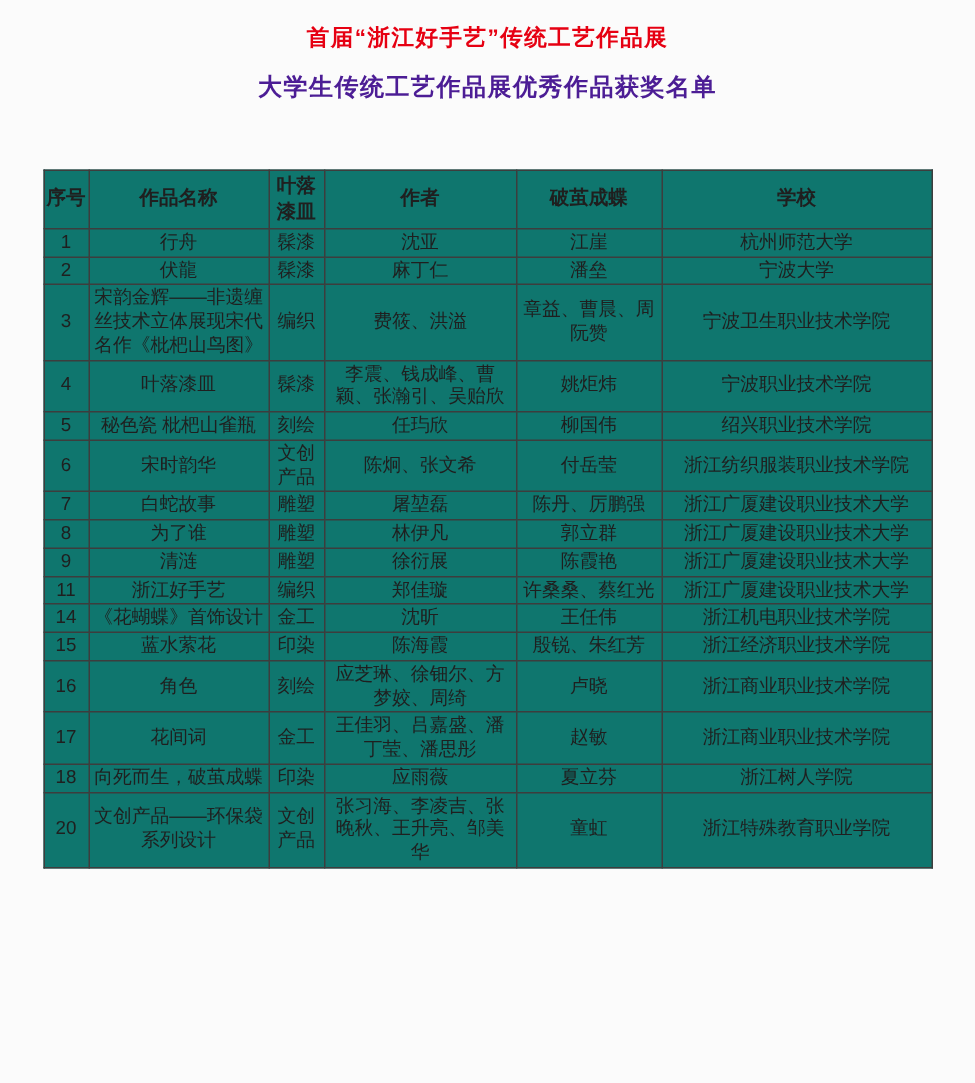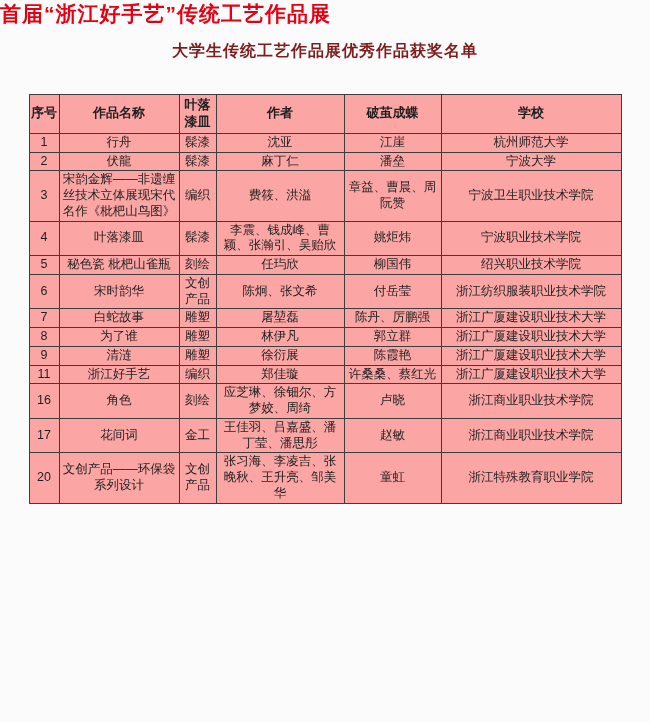--- a/index.html
+++ b/index.html
@@ -6,37 +6,39 @@
     margin: 0;
     padding: 0;
     width: 650px;
     height: 722px;
     background: #fbfbfb;
     overflow: hidden;
     font-family: "Liberation Sans", sans-serif;
     color: #1f1f1f;
   }
   .page-title {
-    font-size: 21px;
+    margin-top: 16px;
+    text-align: center;
+    font-size: 15px;
     font-weight: bold;
     letter-spacing: 1px;
   }
   .page-subtitle {
     margin-top: 13px;
     text-align: center;
     font-size: 16px;
     font-weight: bold;
     letter-spacing: 1px;
   }
   table.awards {
     border-collapse: collapse;
     table-layout: fixed;
     width: 592px;
-    margin: 32px auto 0 auto;
-    background: #fca5a5;
+    margin: 44px auto 0 auto;
+    background: #0f766e;
   }
   th, td {
     border: 1px solid #3d3d3d;
     text-align: center;
     vertical-align: middle;
     word-break: break-all;
     padding: 1px 2px;
   }
   th {
     font-size: 13px;
@@ -53,21 +55,21 @@
   col.c2 { width: 37px; }
   col.c3 { width: 128px; }
   col.c4 { width: 97px; }
   col.c5 { width: 180px; }
 </style>
 </head>
 <body>
 
 <div class="page-title" style="color: rgb(230, 0, 18);">首届“浙江好手艺”传统工艺作品展</div>
 
-<div class="page-subtitle" style="color: #7f1d1d;">大学生传统工艺作品展优秀作品获奖名单</div>
+<div class="page-subtitle" style="color: #4c1d95;">大学生传统工艺作品展优秀作品获奖名单</div>
 
 <table class="awards">
   <colgroup>
     <col class="c0">
       <col class="c1">
       <col class="c2">
     <col class="c3">
       <col class="c4">
       <col class="c5">
   </colgroup>
@@ -156,36 +158,60 @@
       </tr>
       <tr>
         <td>11</td>
         <td>浙江好手艺</td>
         <td>编织</td>
         <td>郑佳璇</td>
         <td>许桑桑、蔡红光</td>
         <td>浙江广厦建设职业技术大学</td>
       </tr>
       <tr>
+        <td>14</td>
+        <td>《花蝴蝶》首饰设计</td>
+        <td>金工</td>
+        <td>沈昕</td>
+        <td>王任伟</td>
+        <td>浙江机电职业技术学院</td>
+      </tr>
+      <tr>
+        <td>15</td>
+        <td>蓝水萦花</td>
+        <td>印染</td>
+        <td>陈海霞</td>
+        <td>殷锐、朱红芳</td>
+        <td>浙江经济职业技术学院</td>
+      </tr>
+      <tr>
         <td>16</td>
         <td>角色</td>
         <td>刻绘</td>
         <td>应芝琳、徐钿尔、方梦姣、周绮</td>
         <td>卢晓</td>
         <td>浙江商业职业技术学院</td>
       </tr>
       <tr>
         <td>17</td>
         <td>花间词</td>
         <td>金工</td>
         <td>王佳羽、吕嘉盛、潘丁莹、潘思彤</td>
         <td>赵敏</td>
         <td>浙江商业职业技术学院</td>
       </tr>
       <tr>
+        <td>18</td>
+        <td>向死而生，破茧成蝶</td>
+        <td>印染</td>
+        <td>应雨薇</td>
+        <td>夏立芬</td>
+        <td>浙江树人学院</td>
+      </tr>
+      <tr>
         <td>20</td>
         <td>文创产品——环保袋系列设计</td>
         <td>文创产品</td>
         <td>张习海、李凌吉、张晚秋、王升亮、邹美华</td>
         <td>童虹</td>
         <td>浙江特殊教育职业学院</td>
       </tr>
     </tbody>
 </table>
 

